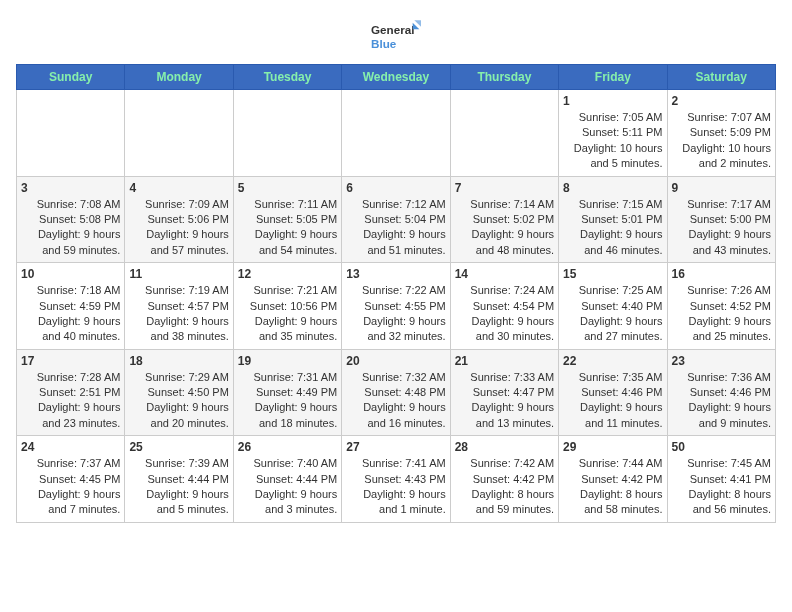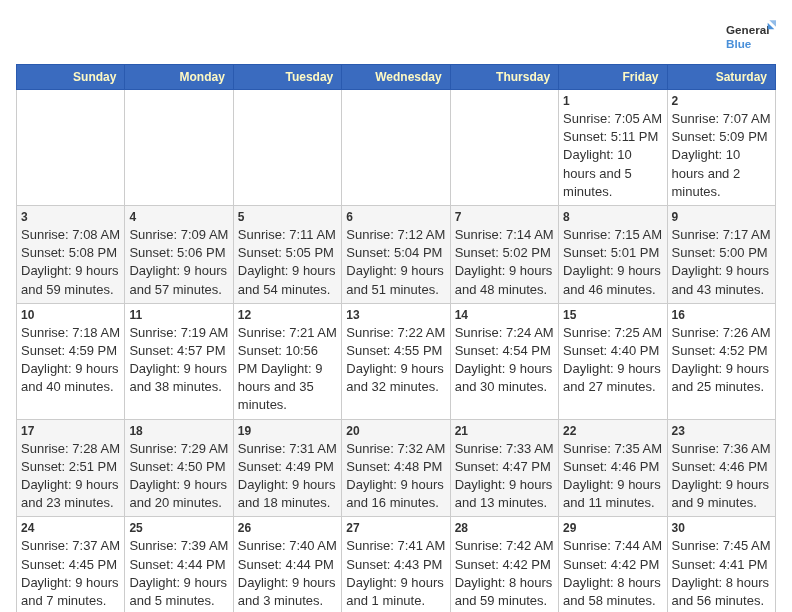--- a/index.html
+++ b/index.html
@@ -10,21 +10,21 @@
       height: 612px;
       overflow: hidden;
     }
     .page {
       width: 792px;
       height: 612px;
       padding: 16px 16px 10px 16px;
     }
     .header {
       display: flex;
-      justify-content: flex-end;
+      justify-content: center;
       align-items: flex-start;
       margin-bottom: 8px;
     }
     .logo {
       display: flex;
       align-items: center;
       gap: 4px;
     }
     .title-block {
       text-align: right;
@@ -38,25 +38,25 @@
       font-size: 14px;
       color: #555;
     }
     .calendar-table {
       width: 100%;
       border-collapse: collapse;
       table-layout: fixed;
     }
     .calendar-table th {
       background-color: #3a6bbf;
-      color: #fef9c3;
+      color: #86efac;
       font-size: 12px;
       font-weight: bold;
-      padding: 5px 8px;
-      text-align: right;
+      padding: 5px 14px;
+      text-align: center;
       border: 1px solid #2a5aaf;
     }
     .calendar-table td {
       border: 1px solid #ccc;
       vertical-align: top;
       padding: 4px 4px;
       font-size: 10px;
       color: #333;
       background: #fff;
       height: 78px;
@@ -64,23 +64,24 @@
     .calendar-table tr:nth-child(even) td {
       background: #f5f5f5;
     }
     .day-number {
       font-size: 12px;
       font-weight: bold;
       display: block;
       margin-bottom: 2px;
     }
     .day-info {
-      font-size: 13px;
+      font-size: 11px;
       line-height: 1.4;
       color: #333;
+      text-align: right;
     }
     .empty-cell {
       background: #fff !important;
     }
   </style>
 </head>
 <body>
 
 <div class="page">
   <div class="header">
@@ -322,21 +323,21 @@
 and 59 minutes.</div>
           </td>
           <td>
             <span class="day-number">29</span>
             <div class="day-info">Sunrise: 7:44 AM
 Sunset: 4:42 PM
 Daylight: 8 hours
 and 58 minutes.</div>
           </td>
           <td>
-            <span class="day-number">30</span>
+            <span class="day-number">50</span>
             <div class="day-info">Sunrise: 7:45 AM
 Sunset: 4:41 PM
 Daylight: 8 hours
 and 56 minutes.</div>
           </td>
         </tr>
       </tbody>
   </table>
 </div>
 

